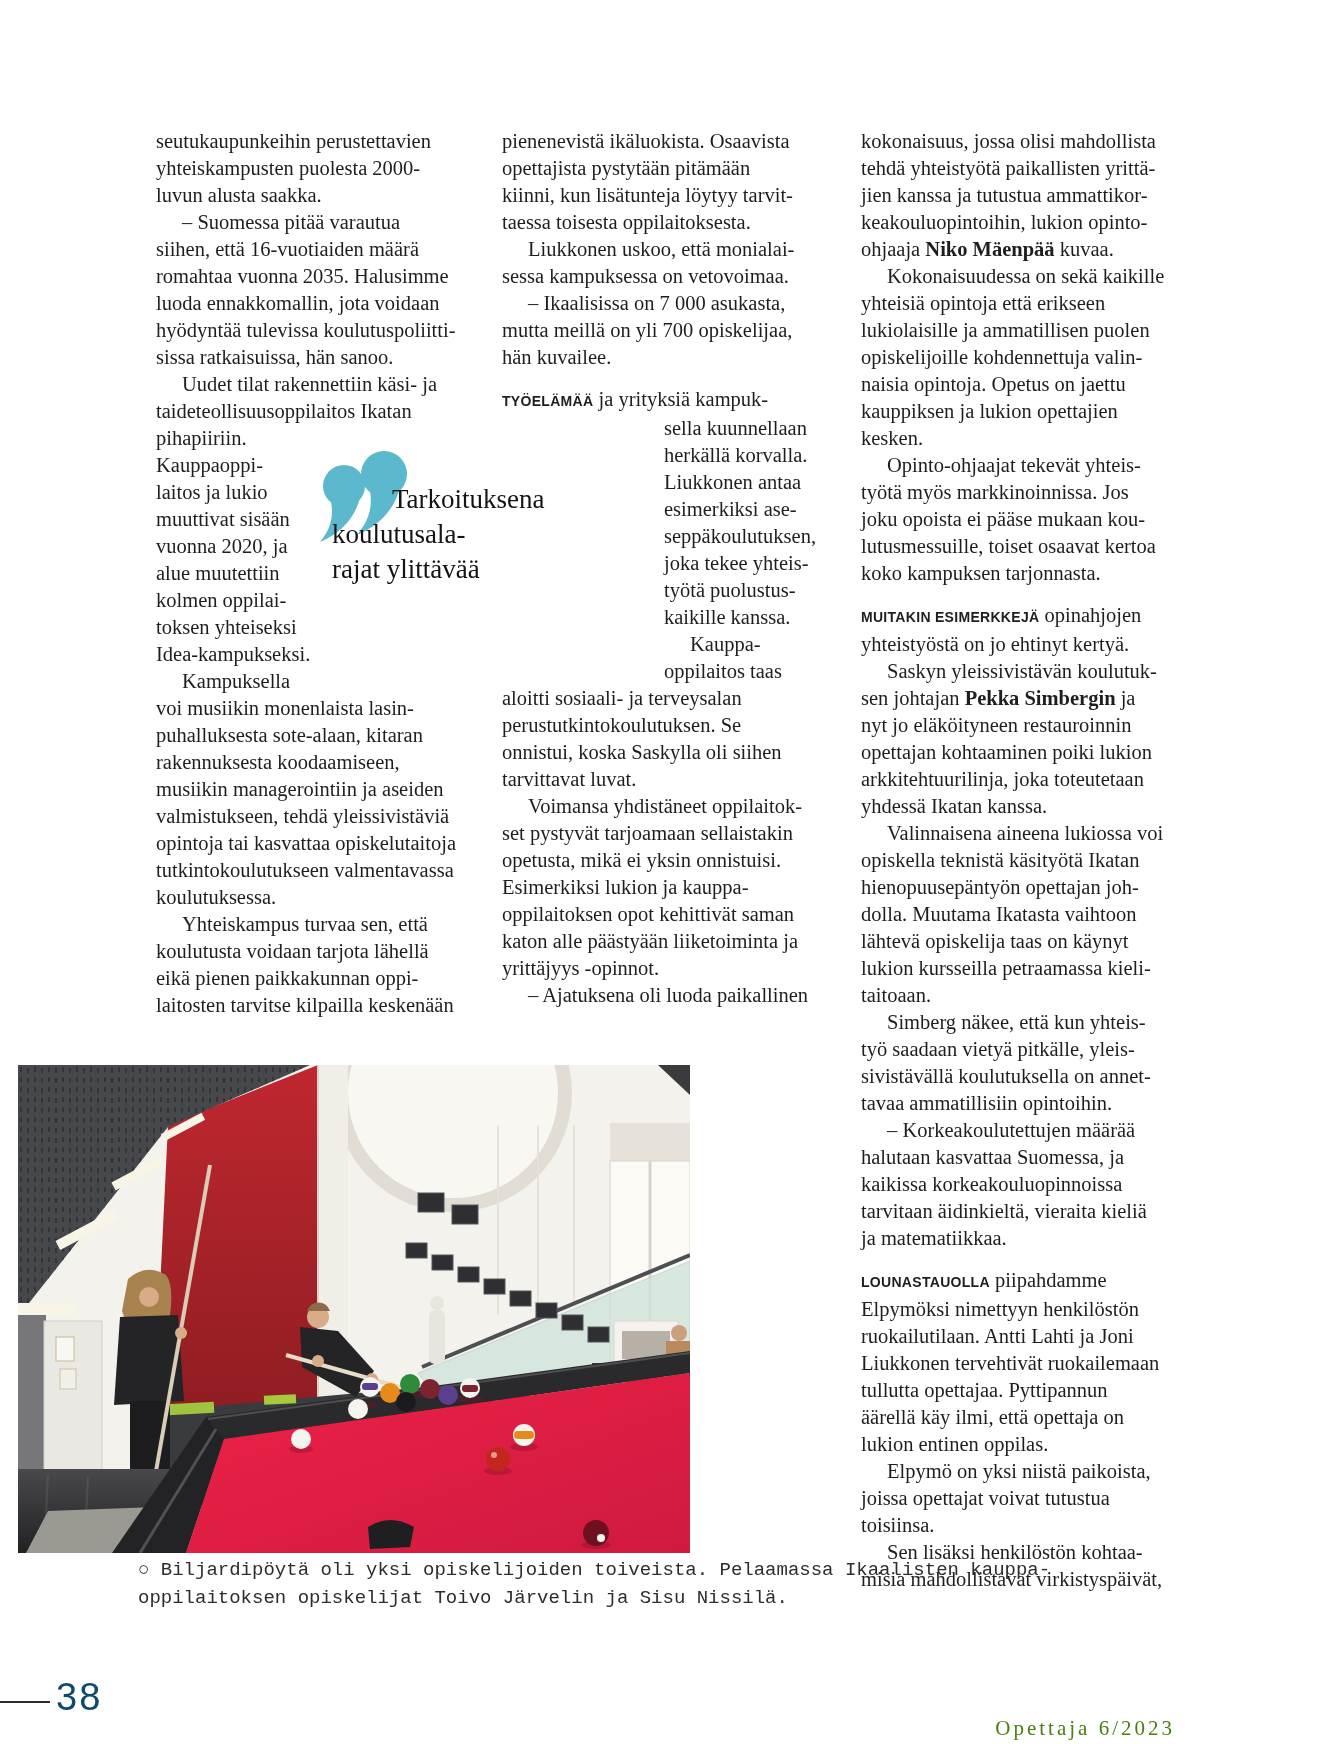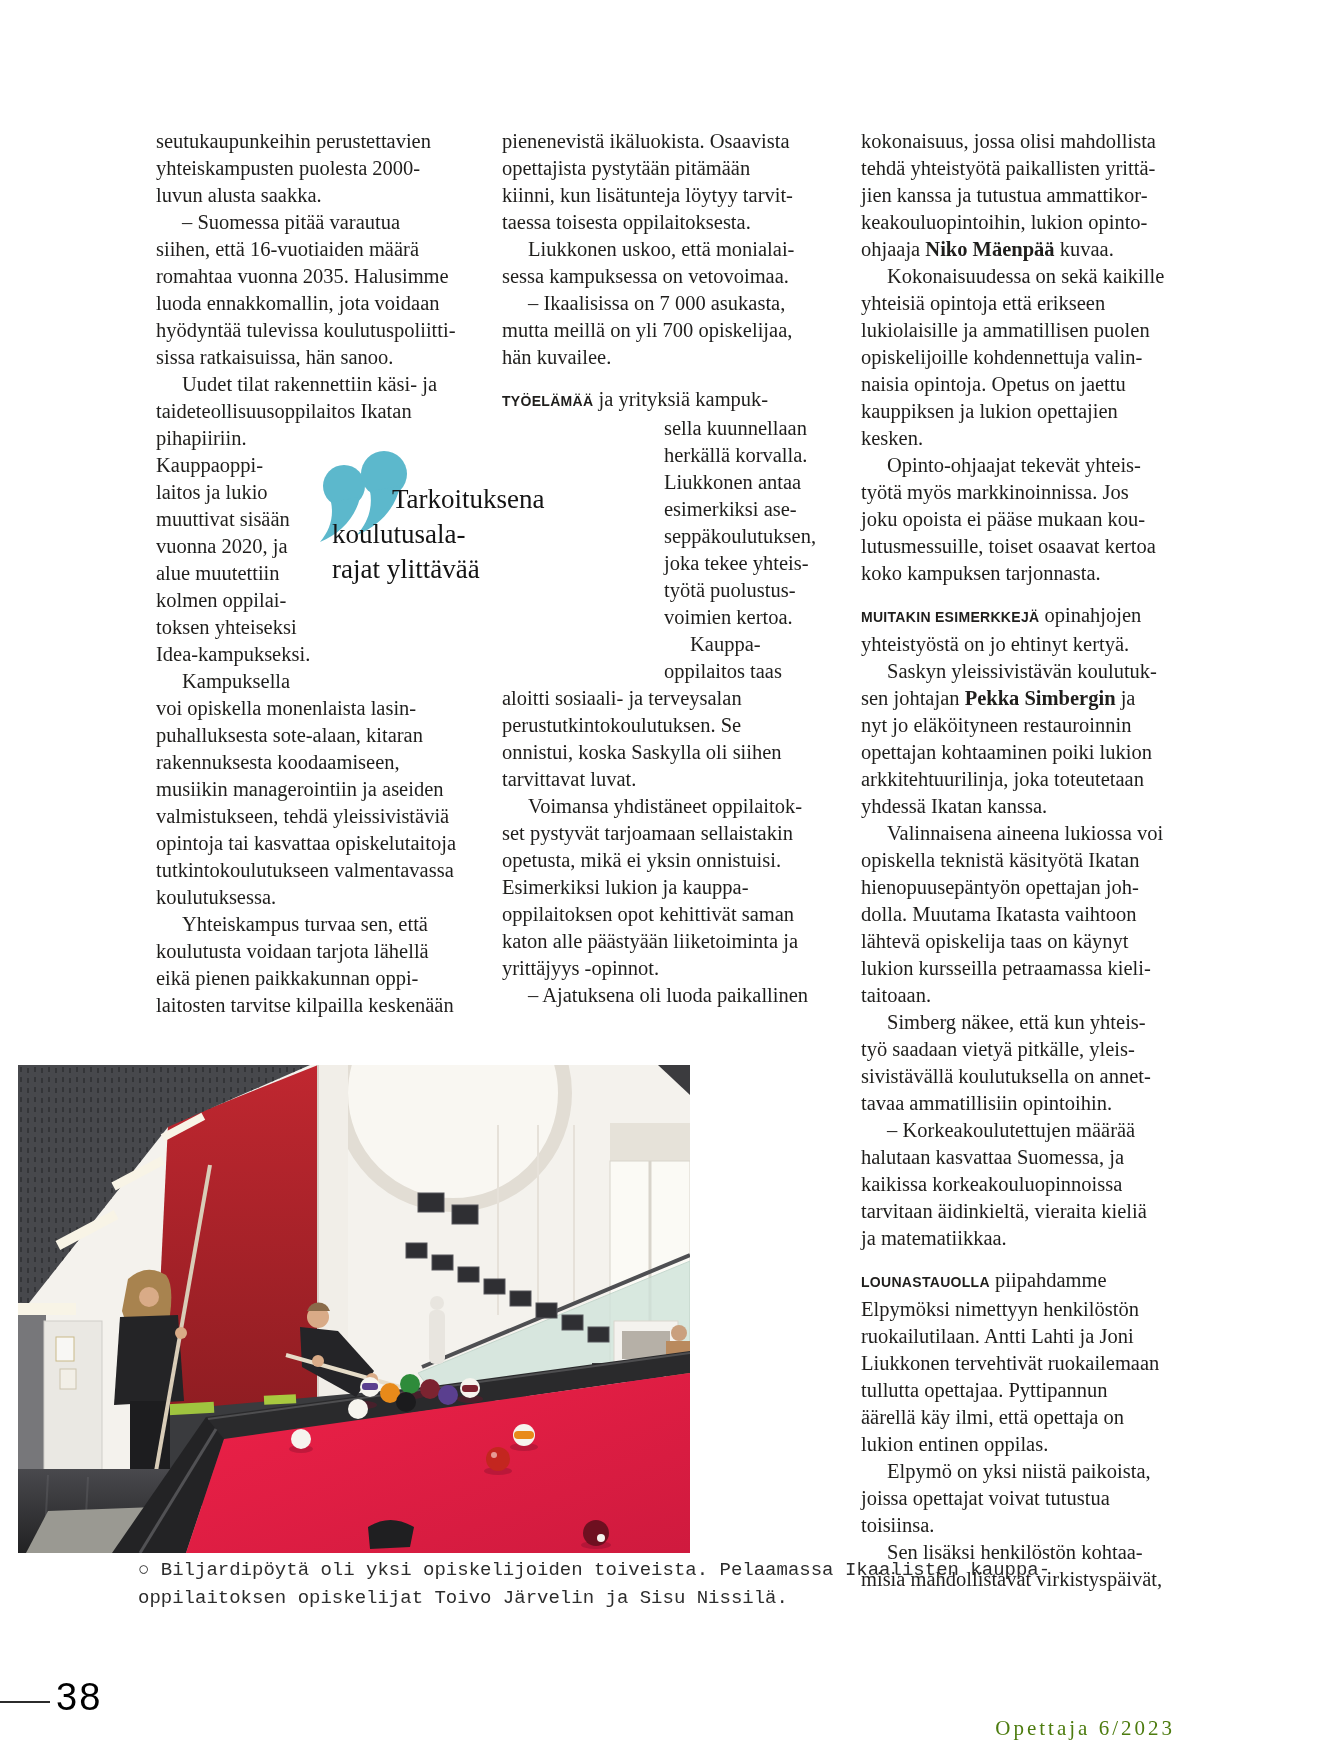--- a/index.html
+++ b/index.html
@@ -23,21 +23,21 @@
               font-size:27px;line-height:35px;color:#141414;}
   .pull-quote .line:first-child{padding-left:60px;}
   
   .photo{position:absolute;left:18px;top:1065px;width:672px;height:488px;}
   
   .caption{position:absolute;left:138px;top:1556px;width:580px;
            font-family:Liberation Mono, monospace;font-size:19px;line-height:28px;color:#2d2d2d;}
   
   .footer-rule{position:absolute;left:0;top:1701px;width:50px;height:2px;background:#2b2b2b;}
   .page-number{position:absolute;left:56px;top:1676px;font-family:"Liberation Sans",sans-serif;
-               font-weight:400;font-size:38px;letter-spacing:2px;color:#000000;}
+               font-weight:400;font-size:38px;letter-spacing:2px;color:#0c4a6e;}
   .issue{position:absolute;right:147px;top:1688px;font-family:Liberation Serif, serif;
          font-size:21px;letter-spacing:3px;color:#4d7c0f;margin-top:28px;}
 </style>
 </head>
 <body>
 
 <div class="page">
 
   <div class="col col1">
       <div class="block">
@@ -59,21 +59,21 @@
         <div class="line">laitos ja lukio</div>
         <div class="line">muuttivat sisään</div>
         <div class="line">vuonna 2020, ja</div>
         <div class="line">alue muutettiin</div>
         <div class="line">kolmen oppilai-</div>
         <div class="line">toksen yhteiseksi</div>
         <div class="line">Idea-kampukseksi.</div>
       </div>
       <div class="block">
         <div class="line ind">Kampuksella</div>
-        <div class="line">voi opiskella monenlaista lasin-</div>
+        <div class="line">voi musiikin monenlaista lasin-</div>
         <div class="line">puhalluksesta sote-alaan, kitaran</div>
         <div class="line">rakennuksesta koodaamiseen,</div>
         <div class="line">musiikin managerointiin ja aseiden</div>
         <div class="line">valmistukseen, tehdä yleissivistäviä</div>
         <div class="line">opintoja tai kasvattaa opiskelutaitoja</div>
         <div class="line">tutkintokoulutukseen valmentavassa</div>
         <div class="line">koulutuksessa.</div>
         <div class="line ind">Yhteiskampus turvaa sen, että</div>
         <div class="line">koulutusta voidaan tarjota lähellä</div>
         <div class="line">eikä pienen paikkakunnan oppi-</div>
@@ -96,21 +96,21 @@
         <div class="line"><b class="hd">TYÖELÄMÄÄ</b> ja yrityksiä kampuk-</div>
       </div>
       <div class="block narrow-right">
         <div class="line">sella kuunnellaan</div>
         <div class="line">herkällä korvalla.</div>
         <div class="line">Liukkonen antaa</div>
         <div class="line">esimerkiksi ase-</div>
         <div class="line">seppäkoulutuksen,</div>
         <div class="line">joka tekee yhteis-</div>
         <div class="line">työtä puolustus-</div>
-        <div class="line">voimien kertoa.</div>
+        <div class="line">kaikille kanssa.</div>
         <div class="line ind">Kauppa-</div>
         <div class="line">oppilaitos taas</div>
       </div>
       <div class="block">
         <div class="line">aloitti sosiaali- ja terveysalan</div>
         <div class="line">perustutkintokoulutuksen. Se</div>
         <div class="line">onnistui, koska Saskylla oli siihen</div>
         <div class="line">tarvittavat luvat.</div>
         <div class="line ind">Voimansa yhdistäneet oppilaitok-</div>
         <div class="line">set pystyvät tarjoamaan sellaistakin</div>

